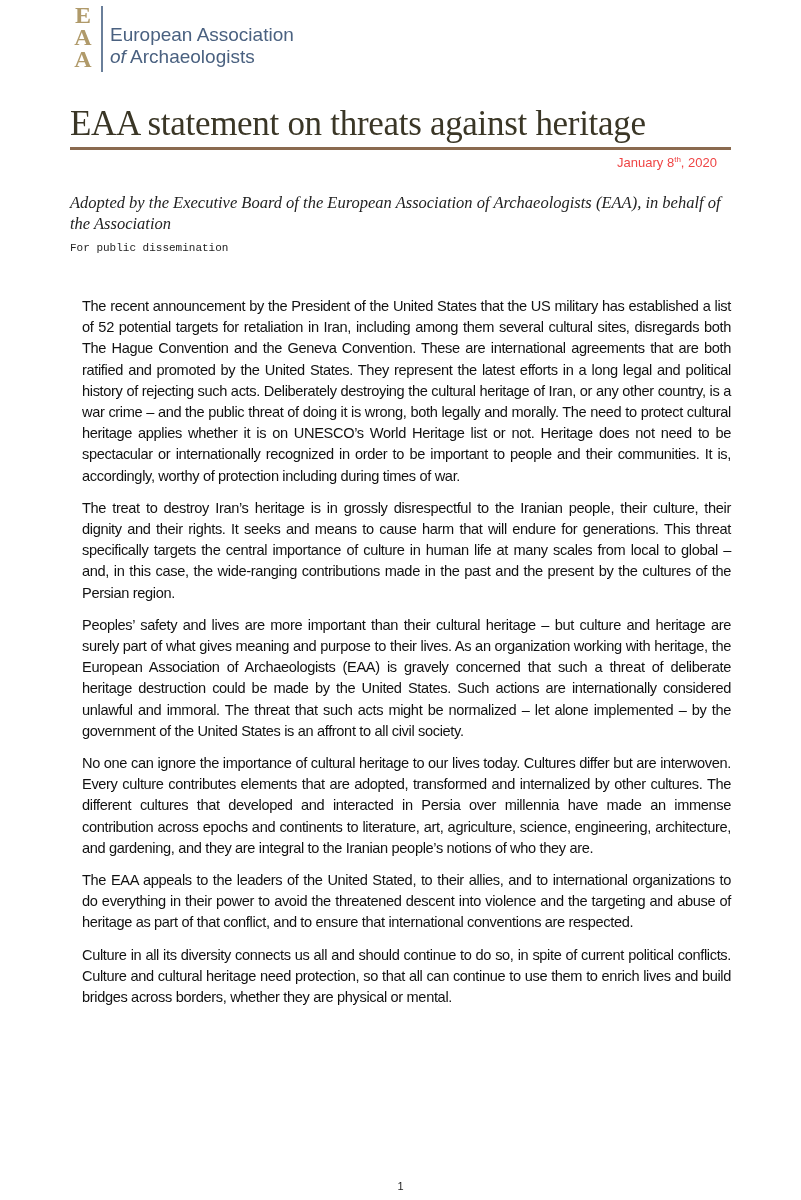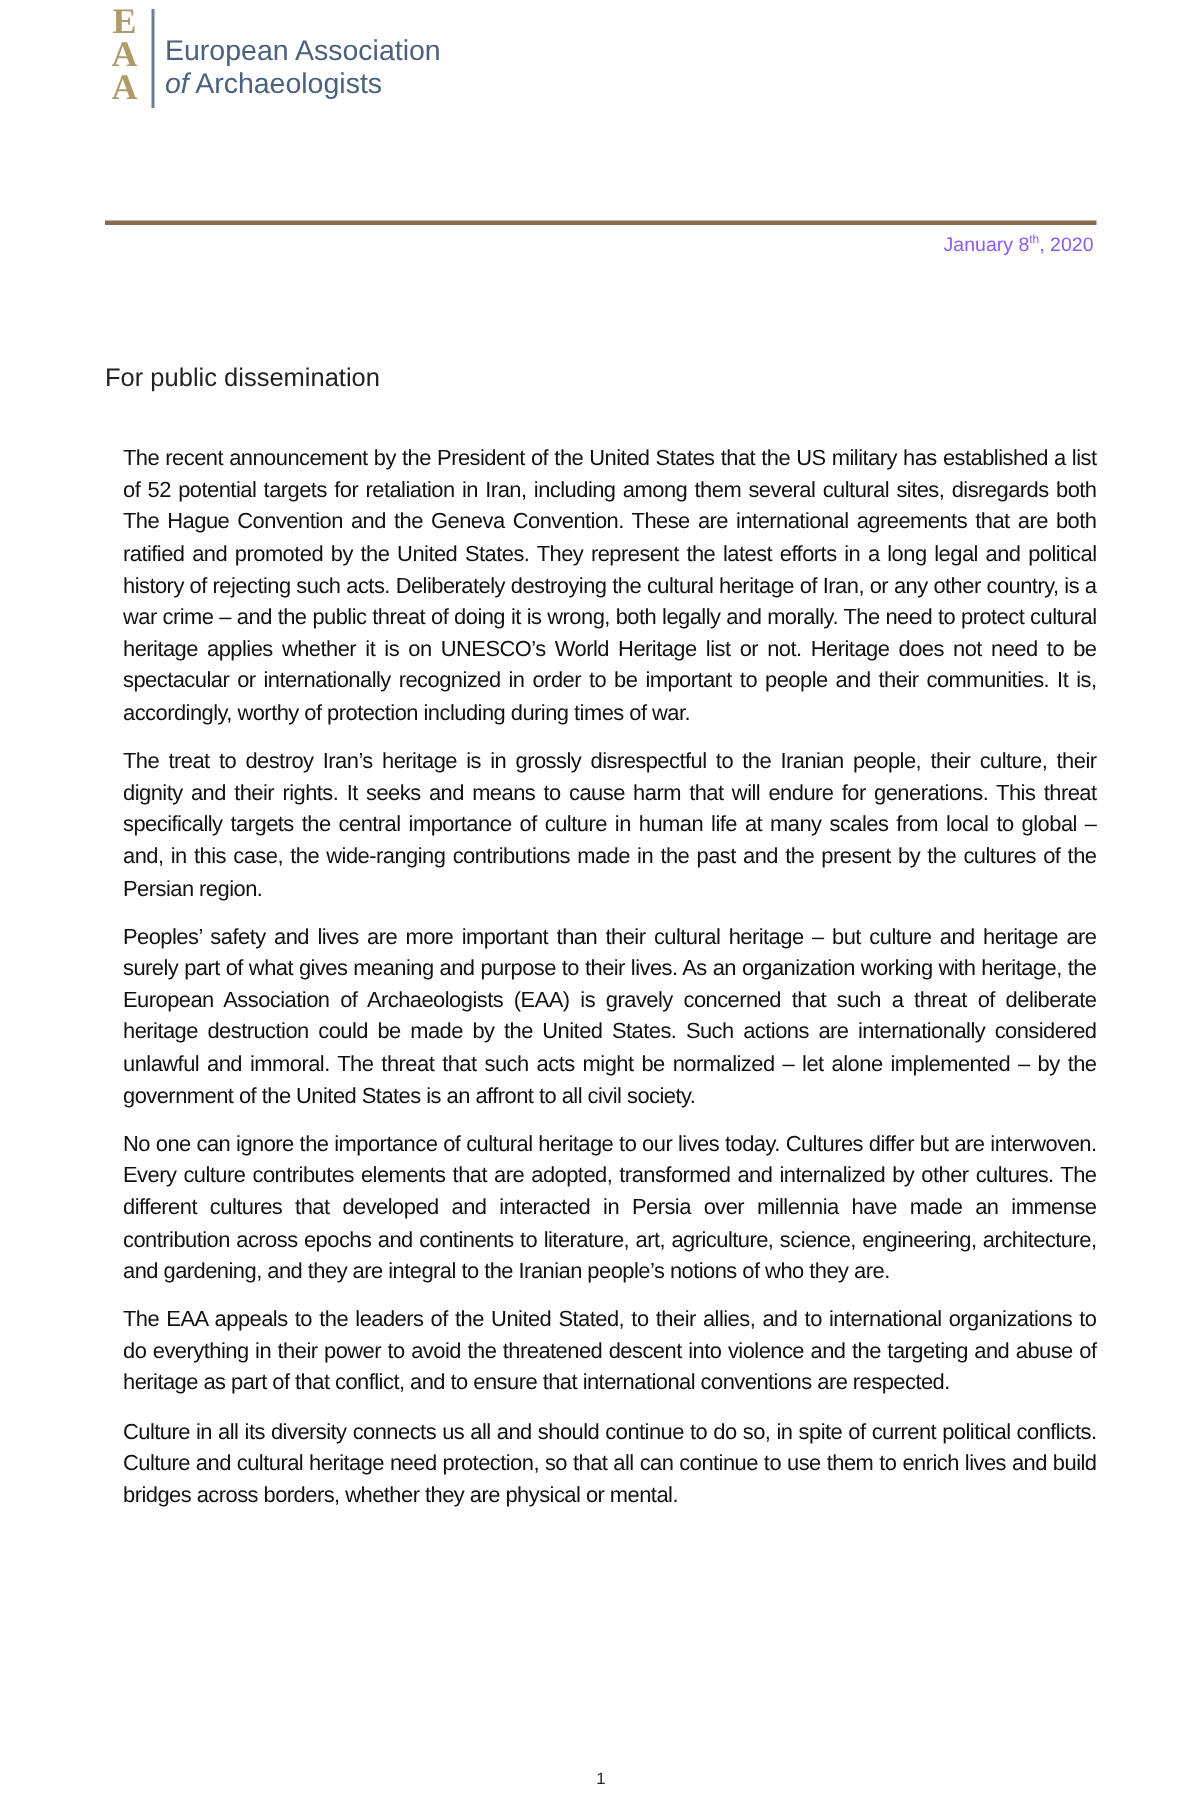--- a/index.html
+++ b/index.html
@@ -10,26 +10,26 @@
     .logo-letters { display: flex; flex-direction: column; align-items: center; width: 26px; margin-right: 5px;
       font-family: "Liberation Serif", "DejaVu Serif", serif; font-weight: bold; color: #b09a6a; font-size: 24px; line-height: 22px; }
     .logo-letters span { display: block; height: 22px; }
     .logo-bar { width: 2px; height: 66px; background: #6a7f9a; margin-top: 2px; margin-right: 7px; }
     .logo-text { font-family: Liberation Sans, sans-serif; color: #4a6180; font-size: 19px; line-height: 22px; padding-top: 20px; }
     .logo-text .of { font-style: italic; }
 
     .title { position: absolute; left: 70px; top: 104px; width: 660px;
       font-family: "Liberation Serif", "DejaVu Serif", serif; font-size: 35px; color: #3a3626; letter-spacing: -0.3px; white-space: nowrap; }
     .rule { position: absolute; left: 70px; top: 147px; width: 661px; height: 3px; background: #8a6a4f; }
-    .date { position: absolute; right: 72px; top: 155px; font-family: "Liberation Sans", "DejaVu Sans", sans-serif; font-size: 13px; color: #8b5cf6; }
+    .date { position: absolute; right: 84px; top: 155px; font-family: "Liberation Sans", "DejaVu Sans", sans-serif; font-size: 13px; color: #ef4444; }
     .date sup { font-size: 8px; }
 
     .adopted { position: absolute; left: 70px; top: 192px; width: 660px;
       font-family: "Liberation Serif", "DejaVu Serif", serif; font-style: italic; font-size: 16.5px; line-height: 21px; color: #222; }
-    .dissem { position: absolute; left: 70px; top: 242px; font-family: Liberation Sans, sans-serif; font-size: 17px; color: #222; }
+    .dissem { position: absolute; left: 70px; top: 242px; font-family: Liberation Mono, monospace; font-size: 11px; color: #222; }
 
     .body { position: absolute; left: 70px; top: 296px; width: 661px;
       font-family: "Liberation Sans", "DejaVu Sans", sans-serif; font-size: 14.6px; line-height: 21.2px; color: #111; letter-spacing: -0.35px; }
     .body p { margin: 0 0 11px 12px; text-align: justify; }
 
     .page-number { position: absolute; left: 0; width: 801px; top: 1180px; text-align: center;
       font-family: "Liberation Sans", "DejaVu Sans", sans-serif; font-size: 11px; color: #222; }
   </style>
 </head>
 <body>
@@ -42,24 +42,26 @@
       <span>A</span>
       <span>A</span>
     </div>
     <div class="logo-bar"></div>
     <div class="logo-text">
       <div>European Association</div>
       <div><span class="of">of</span><span> Archaeologists</span></div>
     </div>
   </div>
 
+  <div class="title">EAA statement on threats against heritage</div>
   <div class="rule"></div>
 
   <div class="date"><span>January 8</span><sup>th</sup><span>, 2020</span></div>
 
+  <div class="adopted">Adopted by the Executive Board of the European Association of Archaeologists (EAA), in behalf of the Association</div>
   <div class="dissem">For public dissemination</div>
 
   <div class="body">
     <p>The recent announcement by the President of the United States that the US military has established a list of 52 potential targets for retaliation in Iran, including among them several cultural sites, disregards both The Hague Convention and the Geneva Convention. These are international agreements that are both ratified and promoted by the United States. They represent the latest efforts in a long legal and political history of rejecting such acts. Deliberately destroying the cultural heritage of Iran, or any other country, is a war crime – and the public threat of doing it is wrong, both legally and morally. The need to protect cultural heritage applies whether it is on UNESCO’s World Heritage list or not. Heritage does not need to be spectacular or internationally recognized in order to be important to people and their communities. It is, accordingly, worthy of protection including during times of war.</p>
     <p>The treat to destroy Iran’s heritage is in grossly disrespectful to the Iranian people, their culture, their dignity and their rights. It seeks and means to cause harm that will endure for generations. This threat specifically targets the central importance of culture in human life at many scales from local to global – and, in this case, the wide-ranging contributions made in the past and the present by the cultures of the Persian region.</p>
     <p>Peoples’ safety and lives are more important than their cultural heritage – but culture and heritage are surely part of what gives meaning and purpose to their lives. As an organization working with heritage, the European Association of Archaeologists (EAA) is gravely concerned that such a threat of deliberate heritage destruction could be made by the United States. Such actions are internationally considered unlawful and immoral. The threat that such acts might be normalized – let alone implemented – by the government of the United States is an affront to all civil society.</p>
     <p>No one can ignore the importance of cultural heritage to our lives today. Cultures differ but are interwoven. Every culture contributes elements that are adopted, transformed and internalized by other cultures. The different cultures that developed and interacted in Persia over millennia have made an immense contribution across epochs and continents to literature, art, agriculture, science, engineering, architecture, and gardening, and they are integral to the Iranian people’s notions of who they are.</p>
     <p>The EAA appeals to the leaders of the United Stated, to their allies, and to international organizations to do everything in their power to avoid the threatened descent into violence and the targeting and abuse of heritage as part of that conflict, and to ensure that international conventions are respected.</p>
     <p>Culture in all its diversity connects us all and should continue to do so, in spite of current political conflicts. Culture and cultural heritage need protection, so that all can continue to use them to enrich lives and build bridges across borders, whether they are physical or mental.</p>
   </div>

